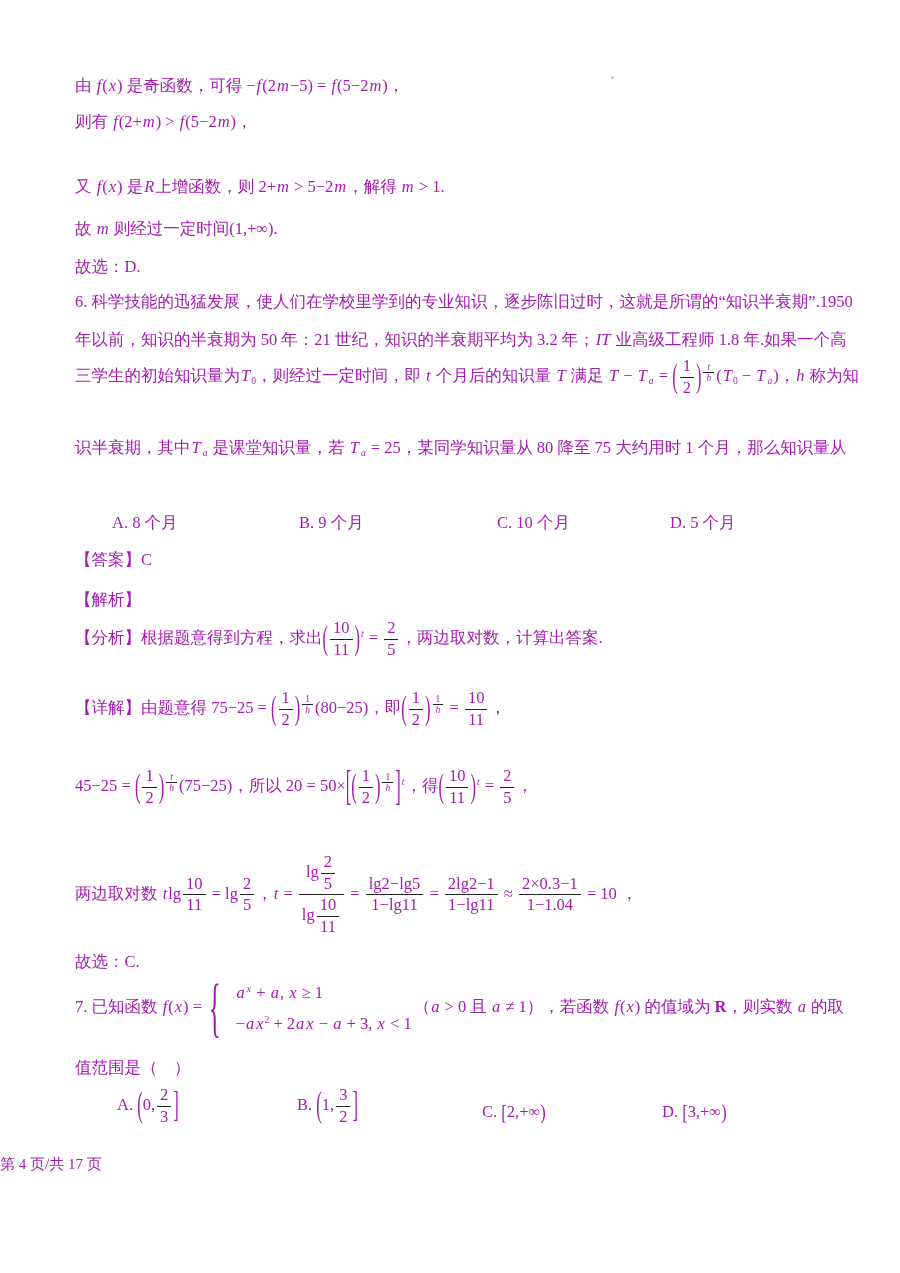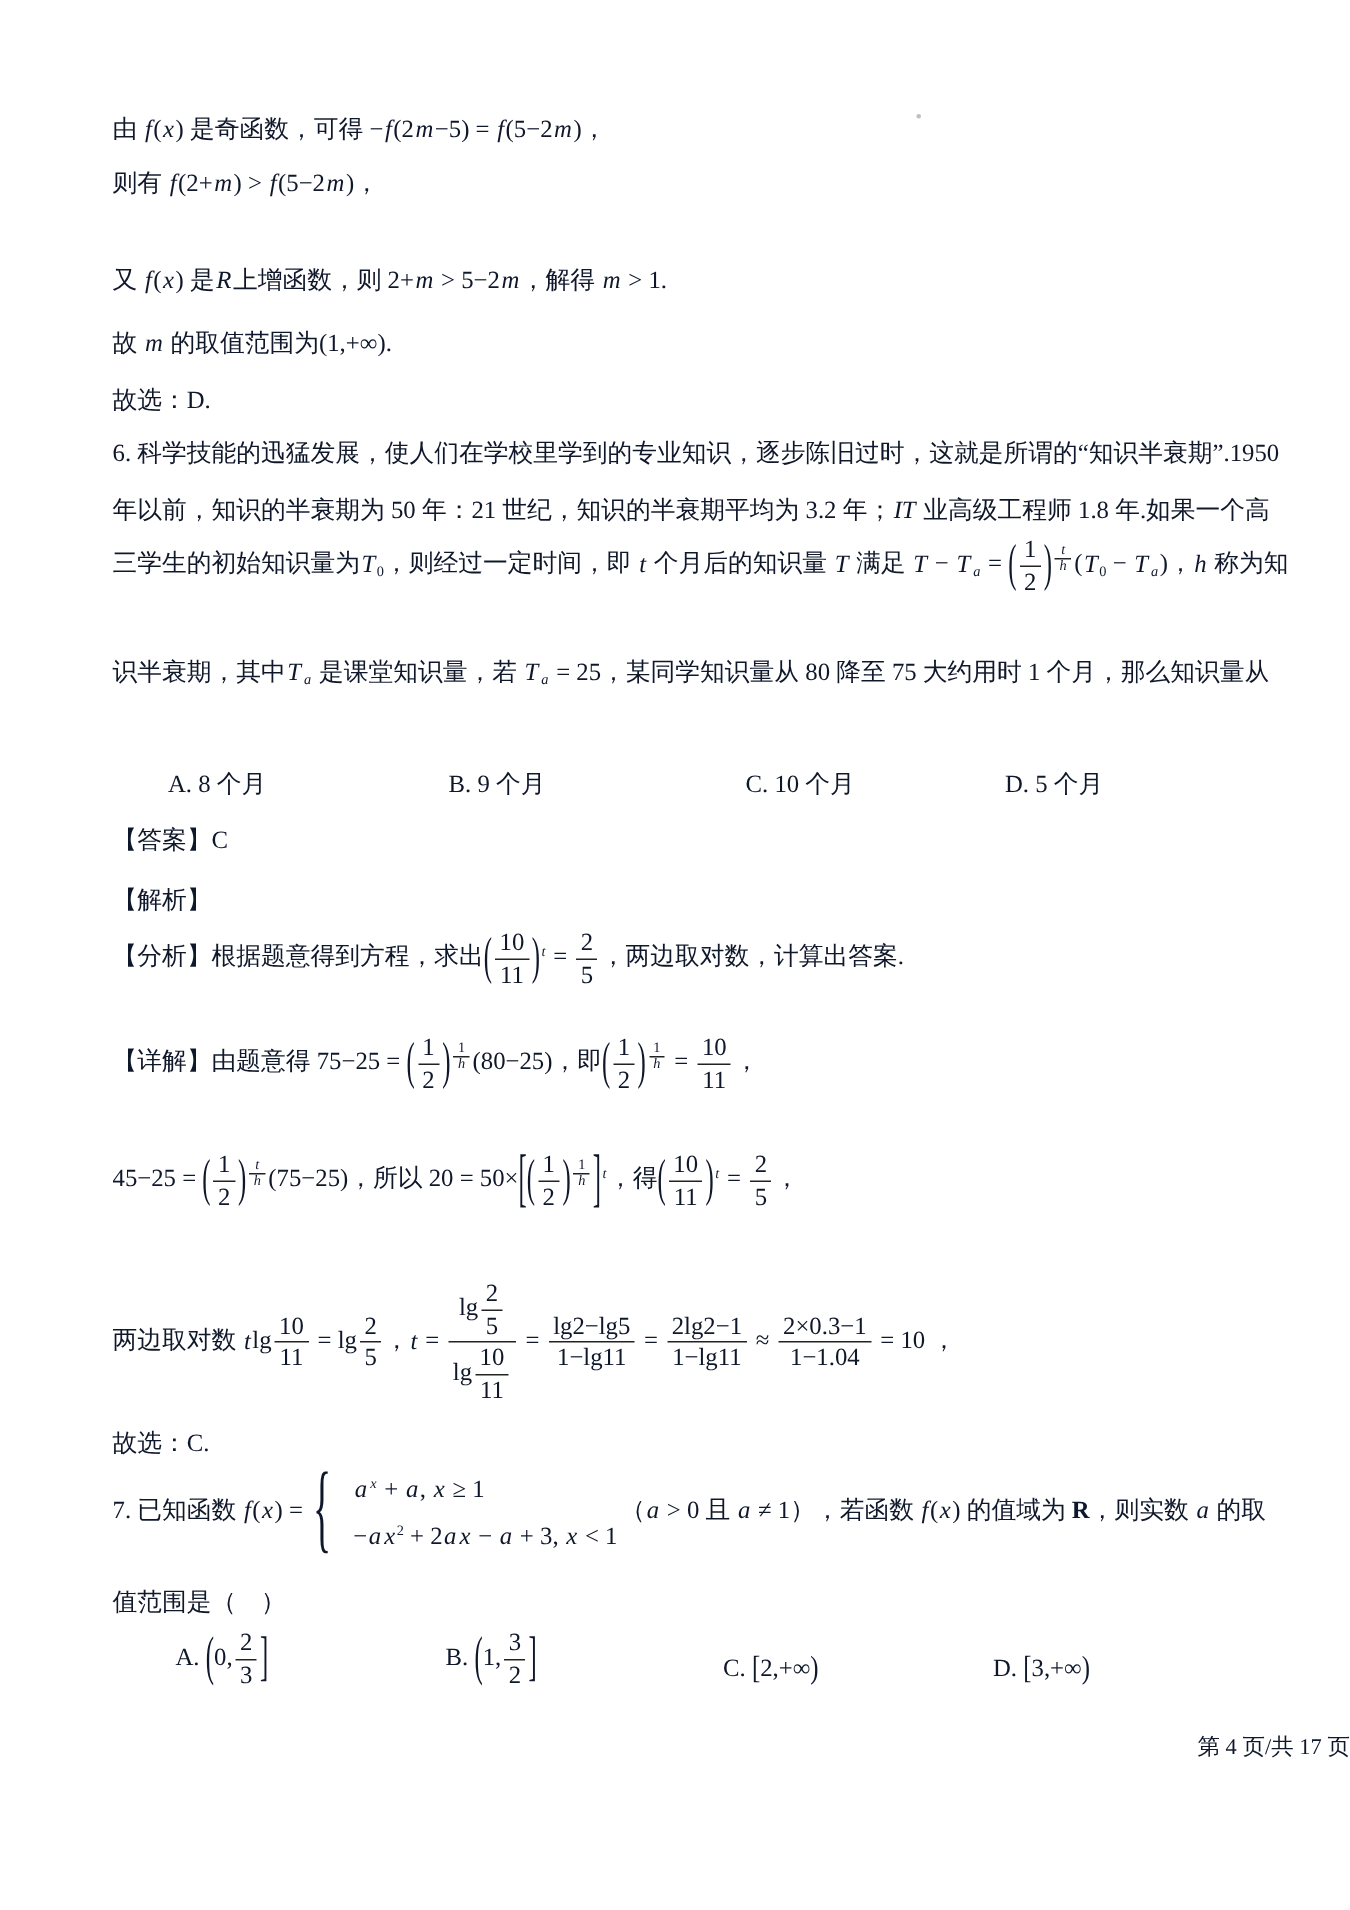--- a/index.html
+++ b/index.html
@@ -1,24 +1,24 @@
 <!DOCTYPE html>
 <html><head>
 <meta charset="utf-8">
 <style>
   html,body{margin:0;padding:0;background:#e8e8e8;}
   .page{
     position:relative;width:900px;height:1273px;margin:0 auto;
     background:#ffffff;overflow:hidden;
     font-family:"Liberation Serif","DejaVu Serif",serif;
-    font-size:16.5px;color:#0f172a;
+    font-size:16.5px;color:#a21caf;
   }
   .line{position:absolute;left:75px;white-space:nowrap;line-height:1.45;}
   .opt{line-height:1.45;margin-left:37px;}
-  .footer-line{position:absolute;left:0;width:100%;text-align:right;font-size:15px;}
+  .footer-line{position:absolute;left:0;width:100%;text-align:left;font-size:15px;}
   
   .rt{font-family:"Liberation Serif","DejaVu Serif",serif;}
   .ri{font-family:"Liberation Serif","DejaVu Serif",serif;font-style:italic;padding:0 1px;}
   .rB{font-family:"Liberation Serif","DejaVu Serif",serif;font-weight:bold;}
   .rsup{display:inline-block;vertical-align:0.6em;font-size:58%;line-height:1;}
   .rsub{display:inline-block;vertical-align:-0.3em;font-size:58%;line-height:1;}
   .rfrac{display:inline-block;vertical-align:middle;text-align:center;margin:0 2px;}
   .rnum,.rden{display:block;padding:0 3px;line-height:1.25;}
   .rnum{border-bottom:1px solid #222;}
   .rsup .rnum,.rsup .rden{line-height:1.1;padding:0 2px;}
@@ -31,21 +31,21 @@
 </style>
 </head>
 <body>
 
 <div class="page">
   <span class="stray-dot"></span>
 
   <div class="line" style="top:74px"><span class="rt">由 </span><span class="ri">f</span><span class="rt">(</span><span class="ri">x</span><span class="rt">) 是奇函数，可得 −</span><span class="ri">f</span><span class="rt">(2</span><span class="ri">m</span><span class="rt">−5) = </span><span class="ri">f</span><span class="rt">(5−2</span><span class="ri">m</span><span class="rt">)，</span></div>
   <div class="line" style="top:110px"><span class="rt">则有 </span><span class="ri">f</span><span class="rt">(2+</span><span class="ri">m</span><span class="rt">) &gt; </span><span class="ri">f</span><span class="rt">(5−2</span><span class="ri">m</span><span class="rt">)，</span></div>
   <div class="line" style="top:175px"><span class="rt">又 </span><span class="ri">f</span><span class="rt">(</span><span class="ri">x</span><span class="rt">) 是</span><span class="ri">R</span><span class="rt">上增函数，则 2+</span><span class="ri">m</span><span class="rt"> &gt; 5−2</span><span class="ri">m</span><span class="rt">，解得 </span><span class="ri">m</span><span class="rt"> &gt; 1.</span></div>
-  <div class="line" style="top:217px"><span class="rt">故 </span><span class="ri">m</span><span class="rt"> 的取值范围为(1,+∞).</span></div>
+  <div class="line" style="top:217px"><span class="rt">故 </span><span class="ri">m</span><span class="rt"> 则经过一定时间(1,+∞).</span></div>
   <div class="line" style="top:255px"><span class="rt">故选：D.</span></div>
 
   <div class="line" style="top:290px"><span class="rt">6. 科学技能的迅猛发展，使人们在学校里学到的专业知识，逐步陈旧过时，这就是所谓的“知识半衰期”.1950</span></div>
   <div class="line" style="top:328px"><span class="rt">年以前，知识的半衰期为 50 年：21 世纪，知识的半衰期平均为 3.2 年；</span><span class="ri">IT</span><span class="rt"> 业高级工程师 1.8 年.如果一个高</span></div>
   <div class="line" style="top:356px"><span class="rt">三学生的初始知识量为</span><span class="ri">T</span><span class="rsub"><span class="rt">0</span></span><span class="rt">，则经过一定时间，即 </span><span class="ri">t</span><span class="rt"> 个月后的知识量 </span><span class="ri">T</span><span class="rt"> 满足 </span><span class="ri">T</span><span class="rt"> − </span><span class="ri">T</span><span class="rsub"><span class="ri">a</span></span><span class="rt"> = </span><span class="rbig" style="transform: scaleY(2.1);">(</span><span class="rfrac"><span class="rnum"><span class="rt">1</span></span><span class="rden"><span class="rt">2</span></span></span><span class="rbig" style="transform: scaleY(2.1);">)</span><span class="rsup"><span class="rfrac"><span class="rnum"><span class="ri">t</span></span><span class="rden"><span class="ri">h</span></span></span></span><span class="rt">(</span><span class="ri">T</span><span class="rsub"><span class="rt">0</span></span><span class="rt"> − </span><span class="ri">T</span><span class="rsub"><span class="ri">a</span></span><span class="rt">)，</span><span class="ri">h</span><span class="rt"> 称为知</span></div>
   <div class="line" style="top:436px"><span class="rt">识半衰期，其中</span><span class="ri">T</span><span class="rsub"><span class="ri">a</span></span><span class="rt"> 是课堂知识量，若 </span><span class="ri">T</span><span class="rsub"><span class="ri">a</span></span><span class="rt"> = 25，某同学知识量从 80 降至 75 大约用时 1 个月，那么知识量从</span></div>
 
   <div class="line opt" style="top:511px;left:75px"><span class="rt">A. 8 个月</span></div>
   <div class="line opt" style="top:511px;left:262px"><span class="rt">B. 9 个月</span></div>
   <div class="line opt" style="top:511px;left:460px"><span class="rt">C. 10 个月</span></div>

